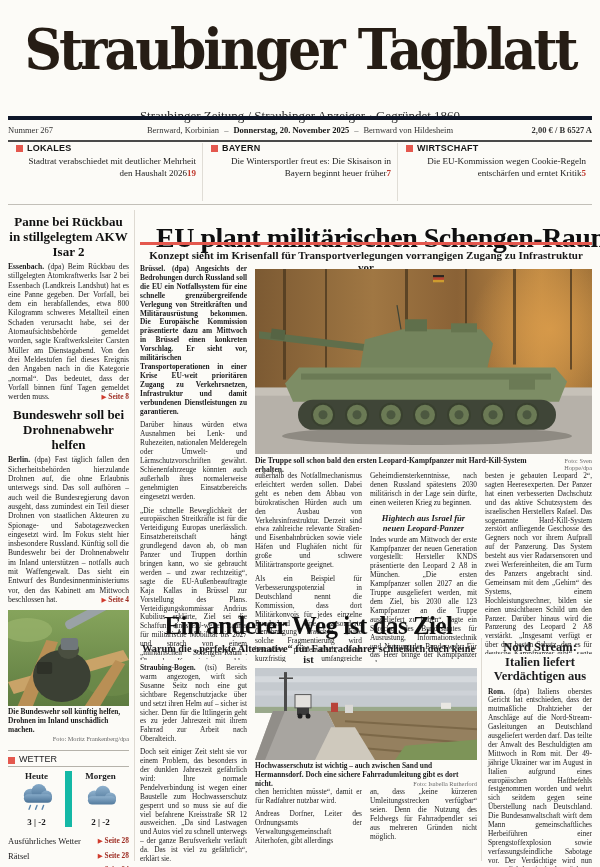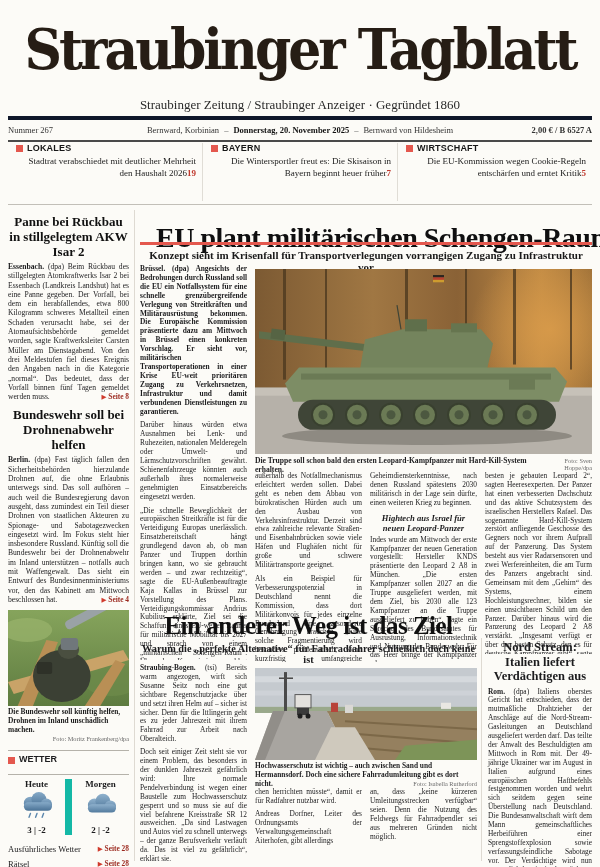--- a/index.html
+++ b/index.html
@@ -4,21 +4,21 @@
 <style>
   html,body{margin:0;padding:0;background:#e8e6e2;}
   .page{position:relative;width:600px;height:867px;margin:0 auto;background:#fcfbf7;
         color:#1c1c1e;font-family:"Liberation Serif","DejaVu Serif",serif;overflow:hidden;}
   [data-interactable]{cursor:default;}
 
   
   .masthead{position:absolute;top:4px;left:0;right:0;text-align:center;}
   .masthead h1{margin:0;font-family:"DejaVu Serif",serif;font-weight:bold;
     font-size:52px;line-height:92px;letter-spacing:-3px;color:#261d15;transform:scaleY(1.08);}
-  .subtitle{position:absolute;top:97px;left:0;right:0;text-align:center;
+  .subtitle{position:absolute;top:108px;left:0;right:0;text-align:center;
     font-size:13px;color:#2a2a2a;}
 
   
   .infobar{position:absolute;top:116px;left:8px;right:8px;height:20px;
     border-top:4px solid #0f172a;border-bottom:2px solid #4a4a4a;
     display:flex;align-items:center;font-size:8.5px;color:#333;}
   .infobar .left{width:110px;text-align:left;}
   .infobar .center{flex:1;text-align:center;}
   .infobar .center b{font-weight:bold;color:#111;}
   .infobar .right{width:110px;text-align:right;font-weight:bold;}
@@ -42,22 +42,22 @@
   .rail p.body{margin:0 0 6px;font-size:7.6px;line-height:9.3px;text-align:justify;}
   .dateline{font-weight:bold;}
   .pageref{float:right;white-space:nowrap;font-weight:bold;color:#9c2a20;font-size:7.4px;}
   .arrow{color:#d03a2c;font-size:6.5px;}
   .rail-photo{width:100%;height:96px;display:block;margin:2px 0 2px;}
   .rail-caption{margin:0;font-size:7.4px;line-height:8.8px;font-weight:bold;color:#1a1a1a;}
   .credit{display:block;text-align:right;font-weight:normal;font-size:6.3px;color:#6b6b6b;}
 
   
   .weather{margin-top:7px;border-top:1px solid #b5b2aa;}
-  .w-head{display:flex;align-items:flex-end;gap:4px;padding:3px 0 10px;
-    font-family:"Liberation Sans",sans-serif;font-weight:bold;font-size:9px;
+  .w-head{display:flex;align-items:flex-end;gap:4px;padding:3px 0 2px;
+    font-family:"Liberation Sans",sans-serif;font-weight:normal;font-size:9px;
     border-bottom:1px solid #b5b2aa;}
   .w-cols{display:flex;padding:4px 0 2px;}
   .w-col{flex:1;text-align:center;}
   .w-col + .w-col{border-left:7px solid #14b8a6;}
   .w-label{font-weight:bold;font-size:9px;}
   .w-icon{width:38px;height:30px;display:inline-block;margin:2px 0 0;}
   .w-temp{font-weight:bold;font-size:9px;}
   .w-links{margin-top:5px;}
   .w-link{display:flex;justify-content:space-between;font-size:8.6px;line-height:14.5px;}
 

